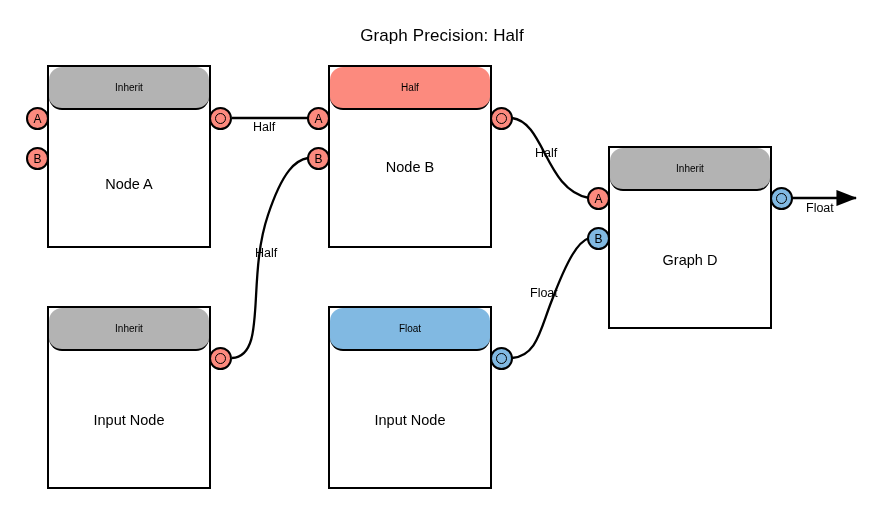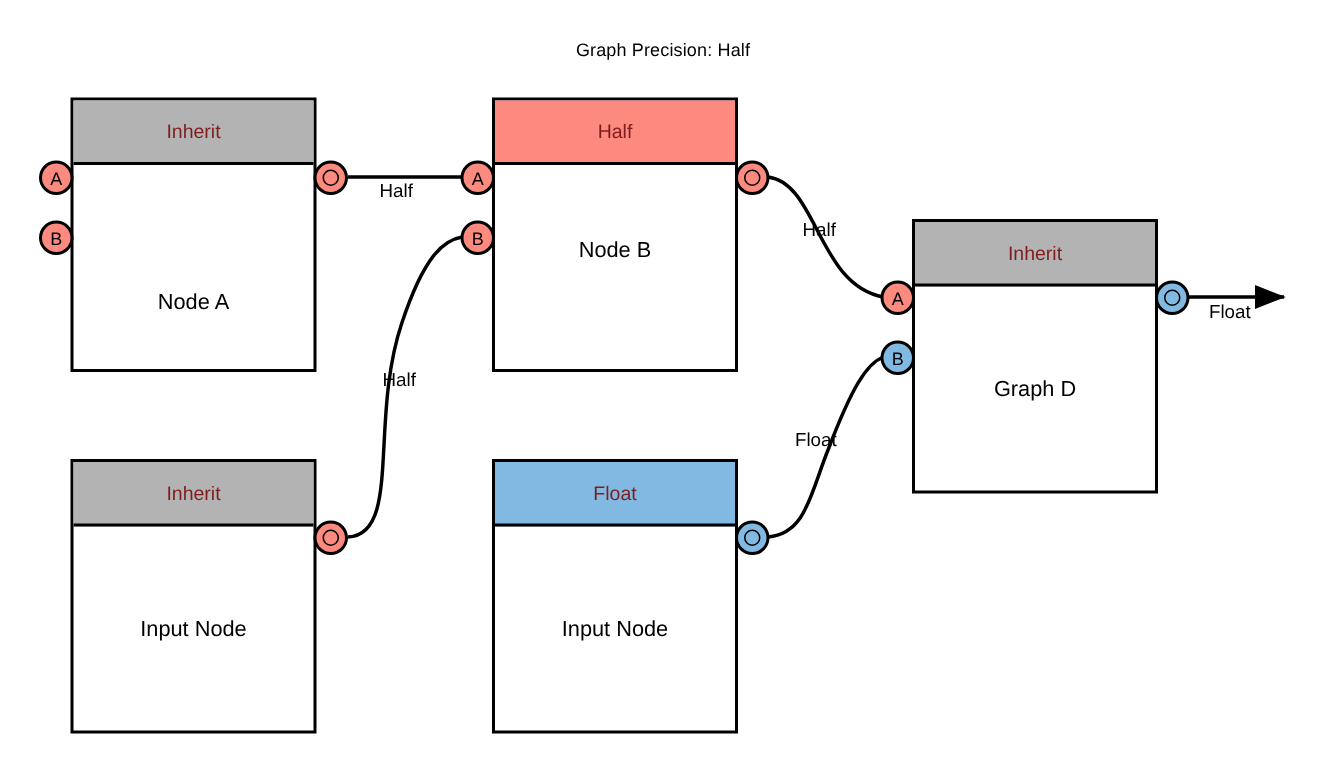--- a/index.html
+++ b/index.html
@@ -21,40 +21,41 @@
     top: 0;
     width: 887px;
     height: 509px;
   }
   .graph-title {
     position: absolute;
     left: 0;
     top: 26px;
     width: 884px;
     text-align: center;
-    font-size: 12px;
+    font-size: 17px;
     color: #000000;
     letter-spacing: 0.1px;
   }
   
   .node {
     position: absolute;
     box-sizing: border-box;
     border: 2.5px solid #000000;
     background: #ffffff;
   }
   .node-header {
     box-sizing: border-box;
     height: 43px;
     border-bottom: 2.5px solid #000000;
     display: flex;
     align-items: center;
     justify-content: center;
-    font-size: 13px;
-    color: #7f1d1d;
+    font-size: 10px;
+    color: #000000;
+    border-radius: 13px;
   }
   .node-body {
     display: flex;
     align-items: center;
     justify-content: center;
     font-size: 14.5px;
     color: #000000;
   }
   
   .port {
@@ -116,21 +117,21 @@
   </svg>
 
   <div class="edge-label" style="left:253px; top:120px;">Half</div>
   <div class="edge-label" style="left:535px; top:146px;">Half</div>
   <div class="edge-label" style="left:255px; top:246px;">Half</div>
   <div class="edge-label" style="left:530px; top:286px;">Float</div>
   <div class="edge-label" style="left:806px; top:201px;">Float</div>
 
   <div class="node" style="left:47px; top:65px; width:164px; height:183px;">
     <div class="node-header" style="background:#B3B3B3;">Inherit</div>
-    <div class="node-body" style="height:147px;margin-top:18px;">Node A</div>
+    <div class="node-body" style="height:147px;">Node A</div>
   </div>
   <div class="port" style="left:26px; top:107px; background:#FC8A7E;">
     <span class="port-label">A</span>
   </div>
   <div class="port" style="left:26px; top:147px; background:#FC8A7E;">
     <span class="port-label">B</span>
   </div>
   <div class="port ring" style="left:209px; top:107px; background:#FC8A7E;">
     <span class="port-label">O</span>
   </div>

